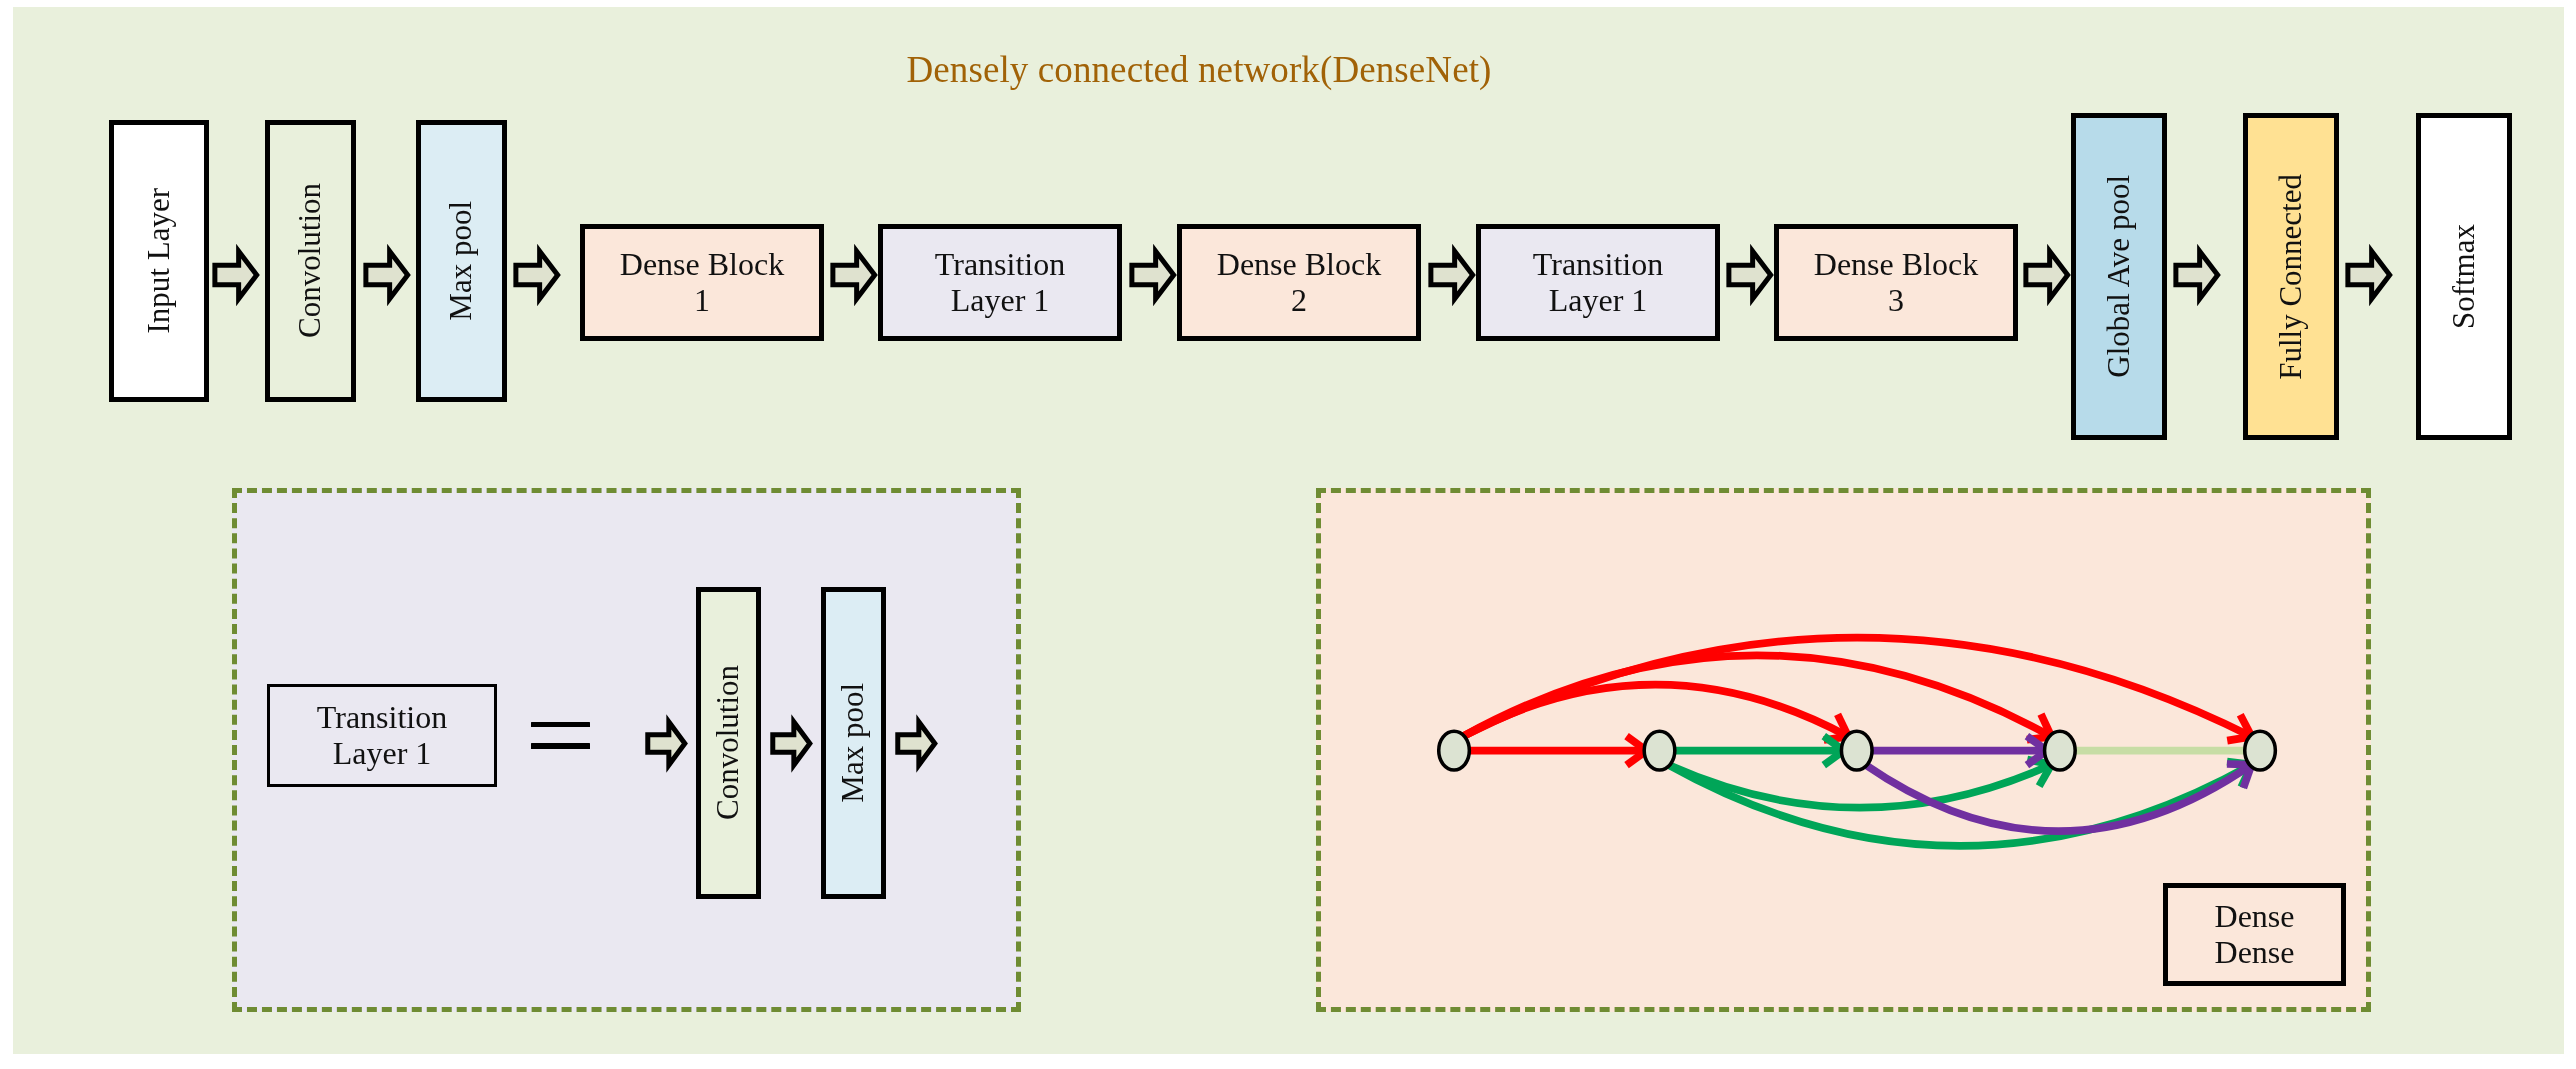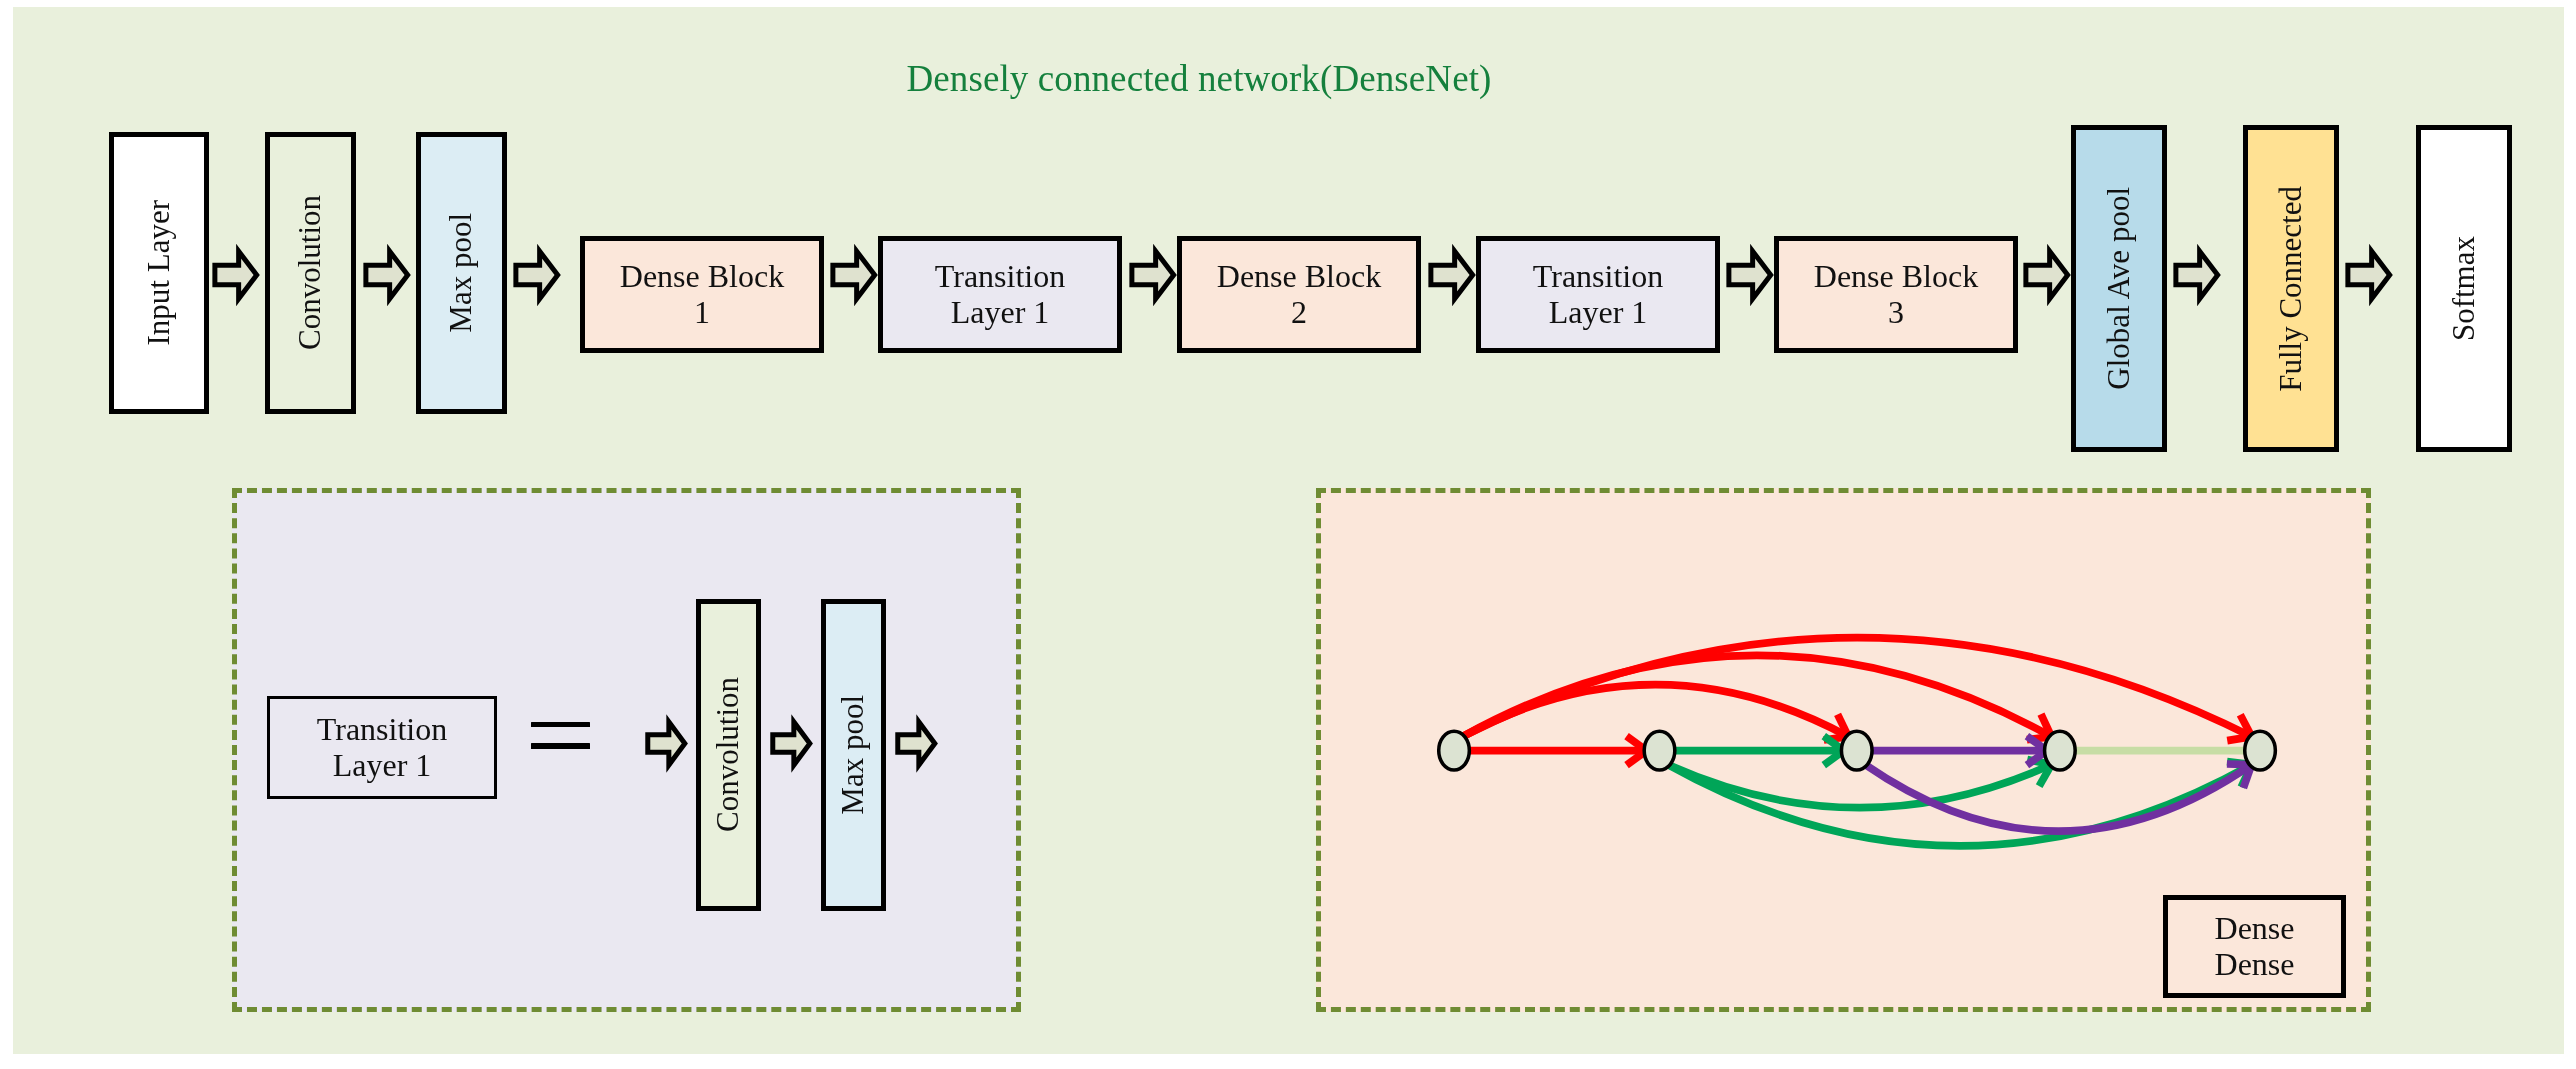--- a/index.html
+++ b/index.html
@@ -1,26 +1,26 @@
 <!DOCTYPE html>
 <html style="font-size:9.4px"><head>
 <meta charset="utf-8">
 <style>
   html,body{margin:0;padding:0;background:#ffffff;}
   body{font-family:"Liberation Serif", serif;}
   #root{position:relative;width:2576px;height:1069px;background:#ffffff;overflow:hidden;}
   #canvas{position:absolute;left:13px;top:7px;width:2551px;height:1047px;background:#e9f0dc;}
 
-  .ttl{position:absolute;left:0;top:50px;width:2372px;text-align:center;
-       font-size:37px;color:#15803d;letter-spacing:0.1px;white-space:nowrap;}
+  .ttl{position:absolute;left:0;top:41px;width:2372px;text-align:center;
+       font-size:37px;color:#a16207;letter-spacing:0.1px;white-space:nowrap;}
 
   
   .box{position:absolute;box-sizing:border-box;border:5.3px solid #000;
        display:flex;align-items:center;justify-content:center;text-align:center;
-       color:#111;line-height:1.12;margin-top:12px;}
+       color:#111;line-height:1.12;}
   .box.thin{border-width:3.5px;}
   .vtext{writing-mode:vertical-rl;transform:rotate(180deg);white-space:nowrap;}
 
   
   .barrow{position:absolute;}
   .barrow svg{display:block;overflow:visible;}
 
   
   .panel{position:absolute;box-sizing:border-box;border:5.3px dashed #6f8c33;}
 

